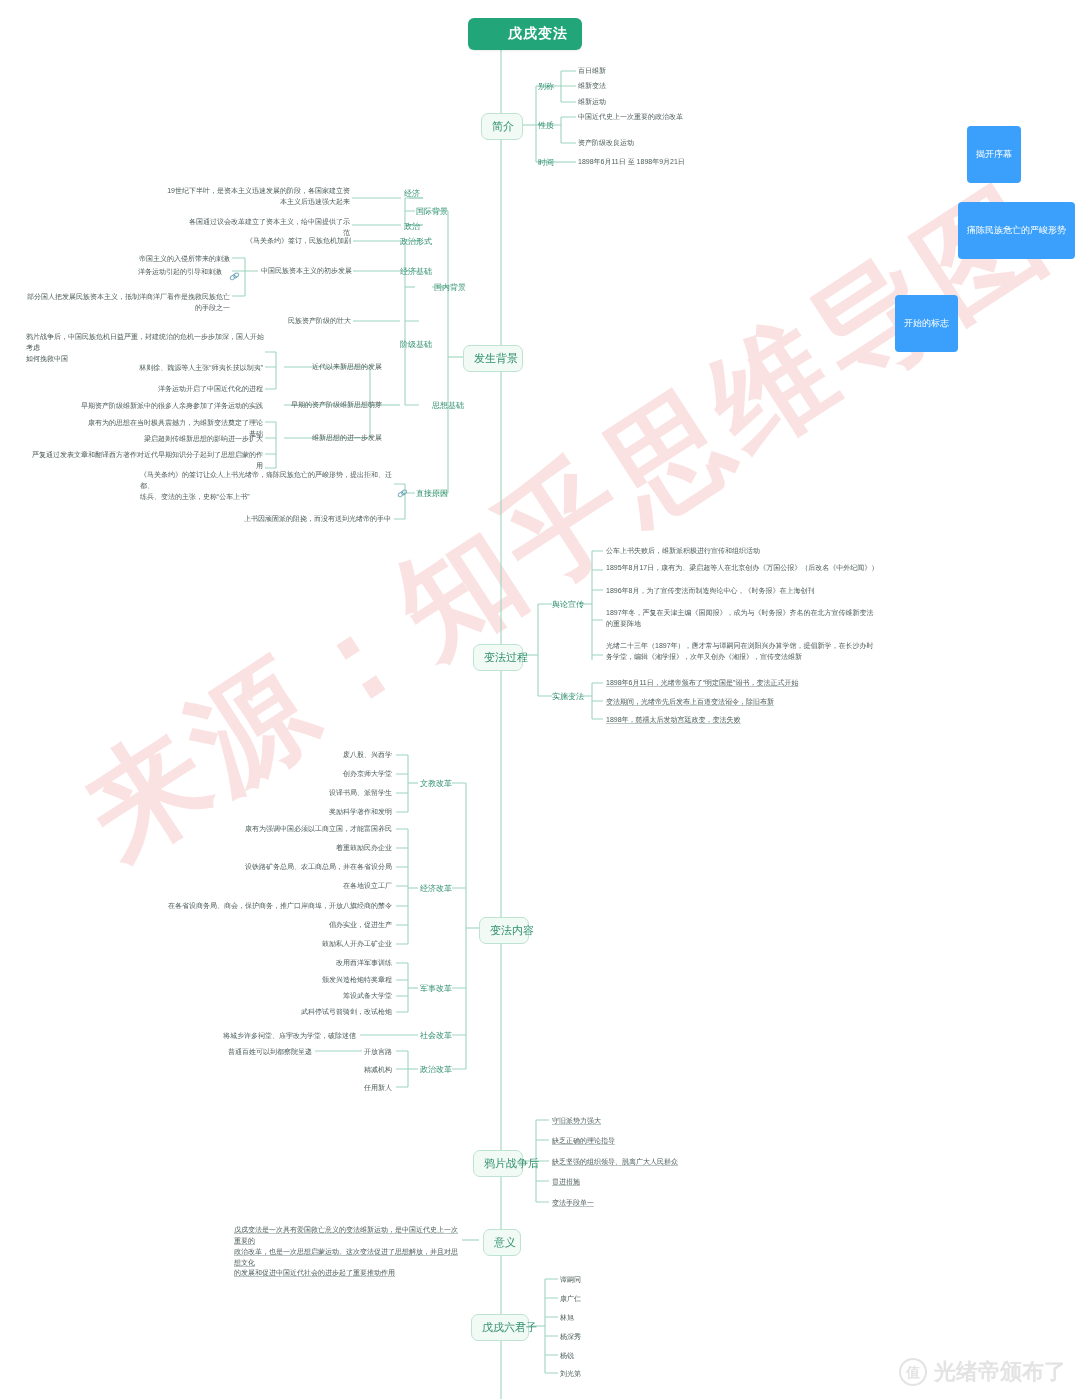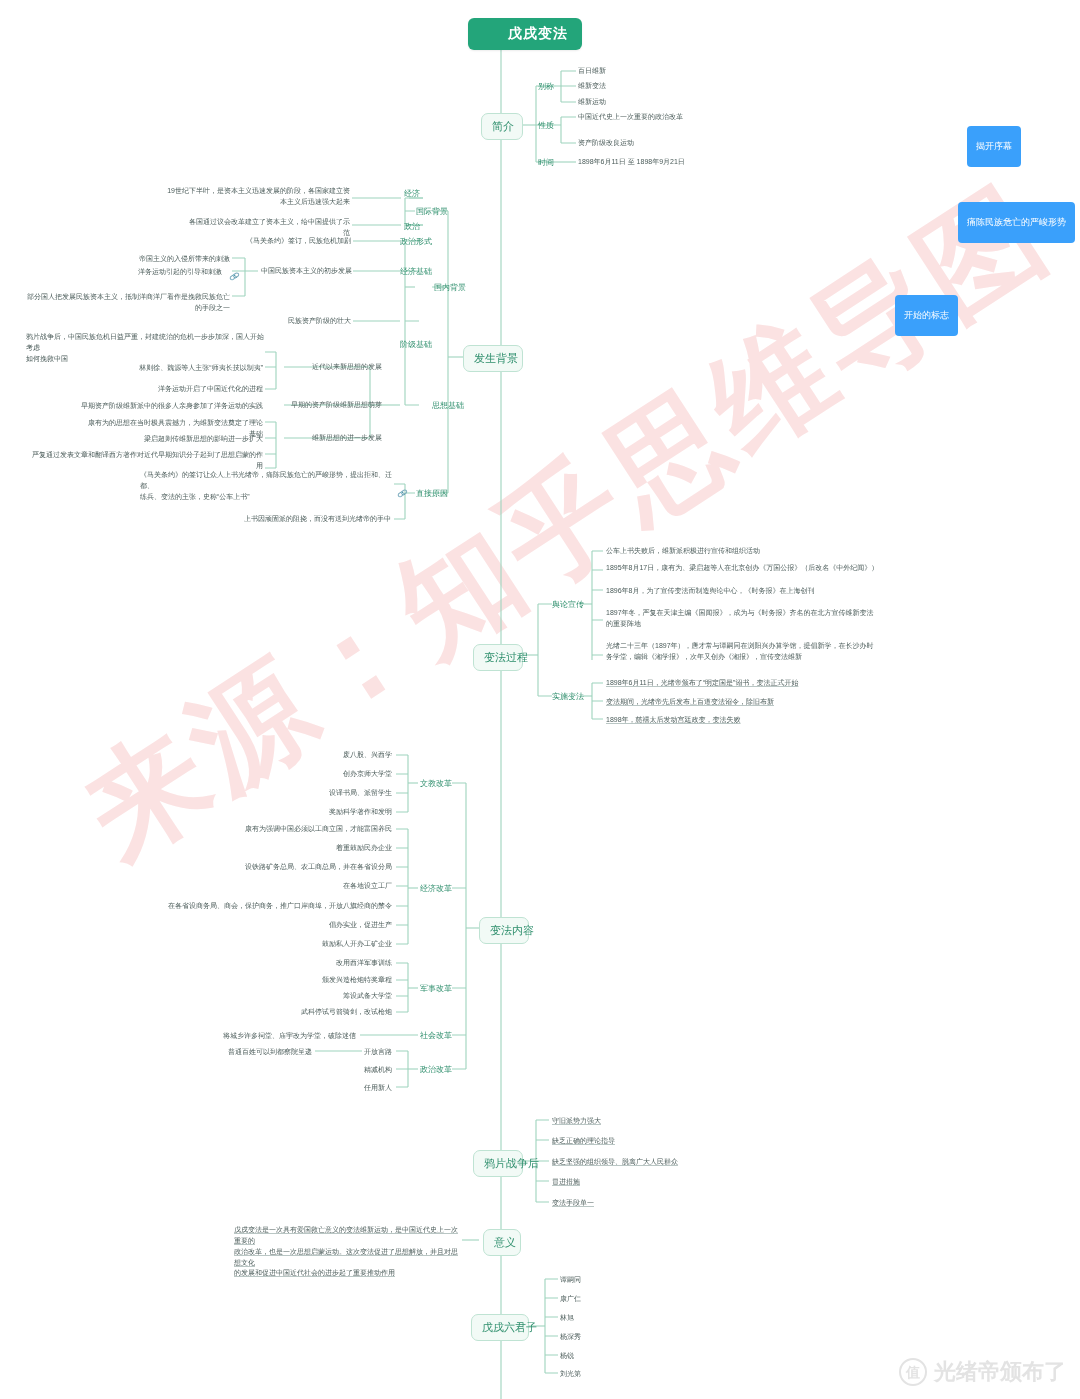--- a/index.html
+++ b/index.html
@@ -74,21 +74,21 @@
     font-size:7px;
     line-height:1.55;
   }
   .leaf.u{text-decoration:underline;text-decoration-color:#b9c6c4;}
   .tag{
     position:absolute;
     background:#3aa0fb;
     color:#fff;
     font-size:9px;
     border-radius:4px;
-    padding:14px 9px;
+    padding:22px 9px;
     white-space:nowrap;
   }
   .clip{
     display:inline-block;
     color:#8fb9ad;
     font-size:8px;
     transform:rotate(12deg);
     margin-left:3px;
   }
   .r{text-align:right;}

